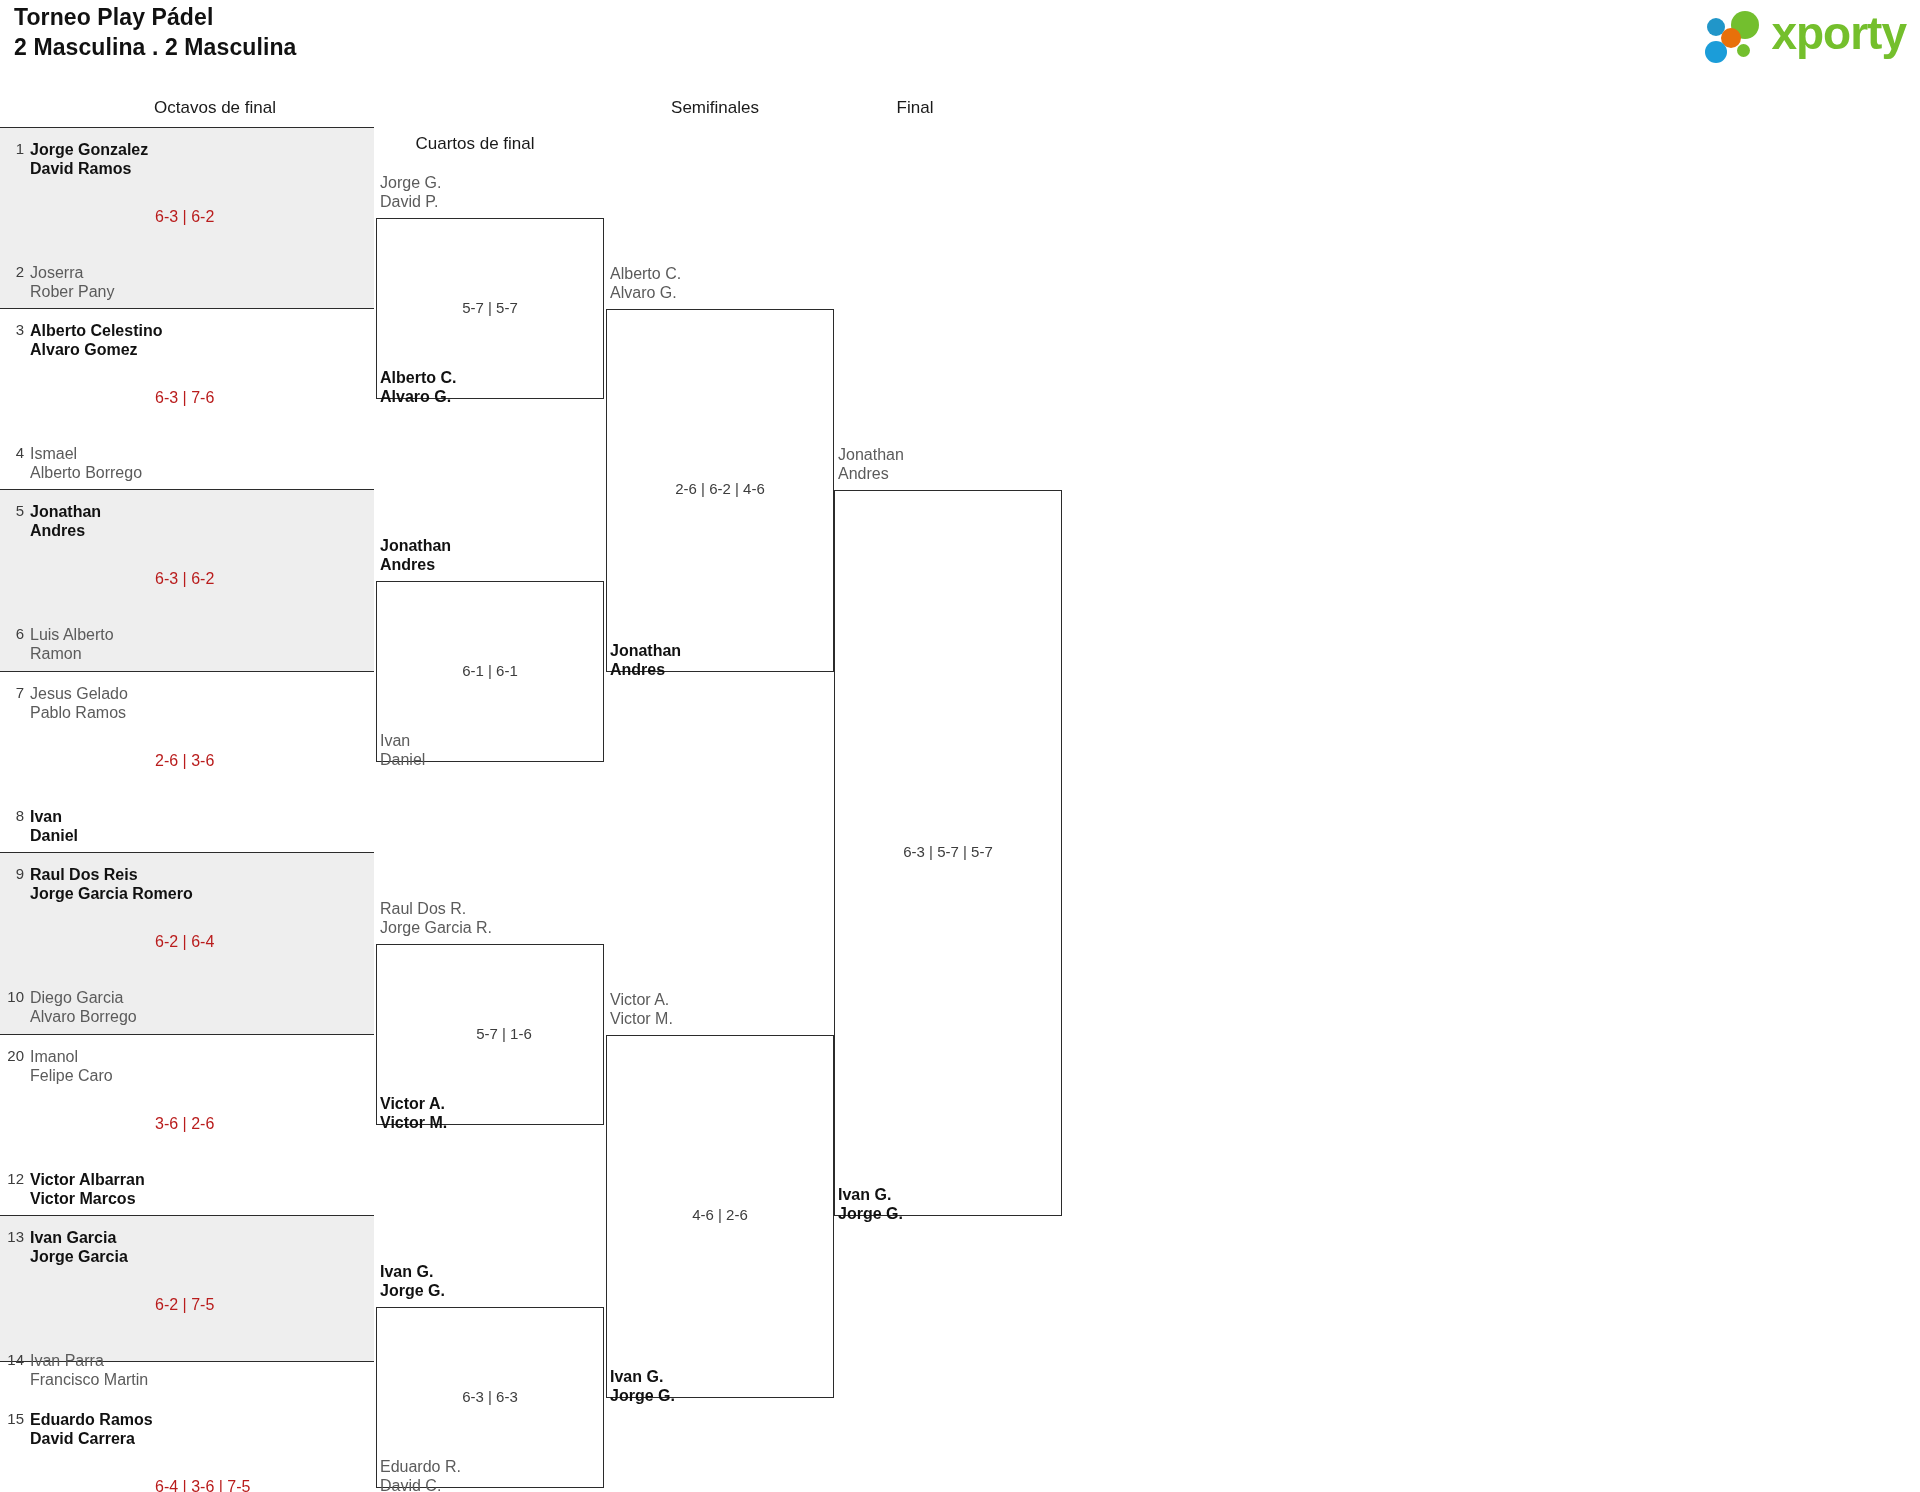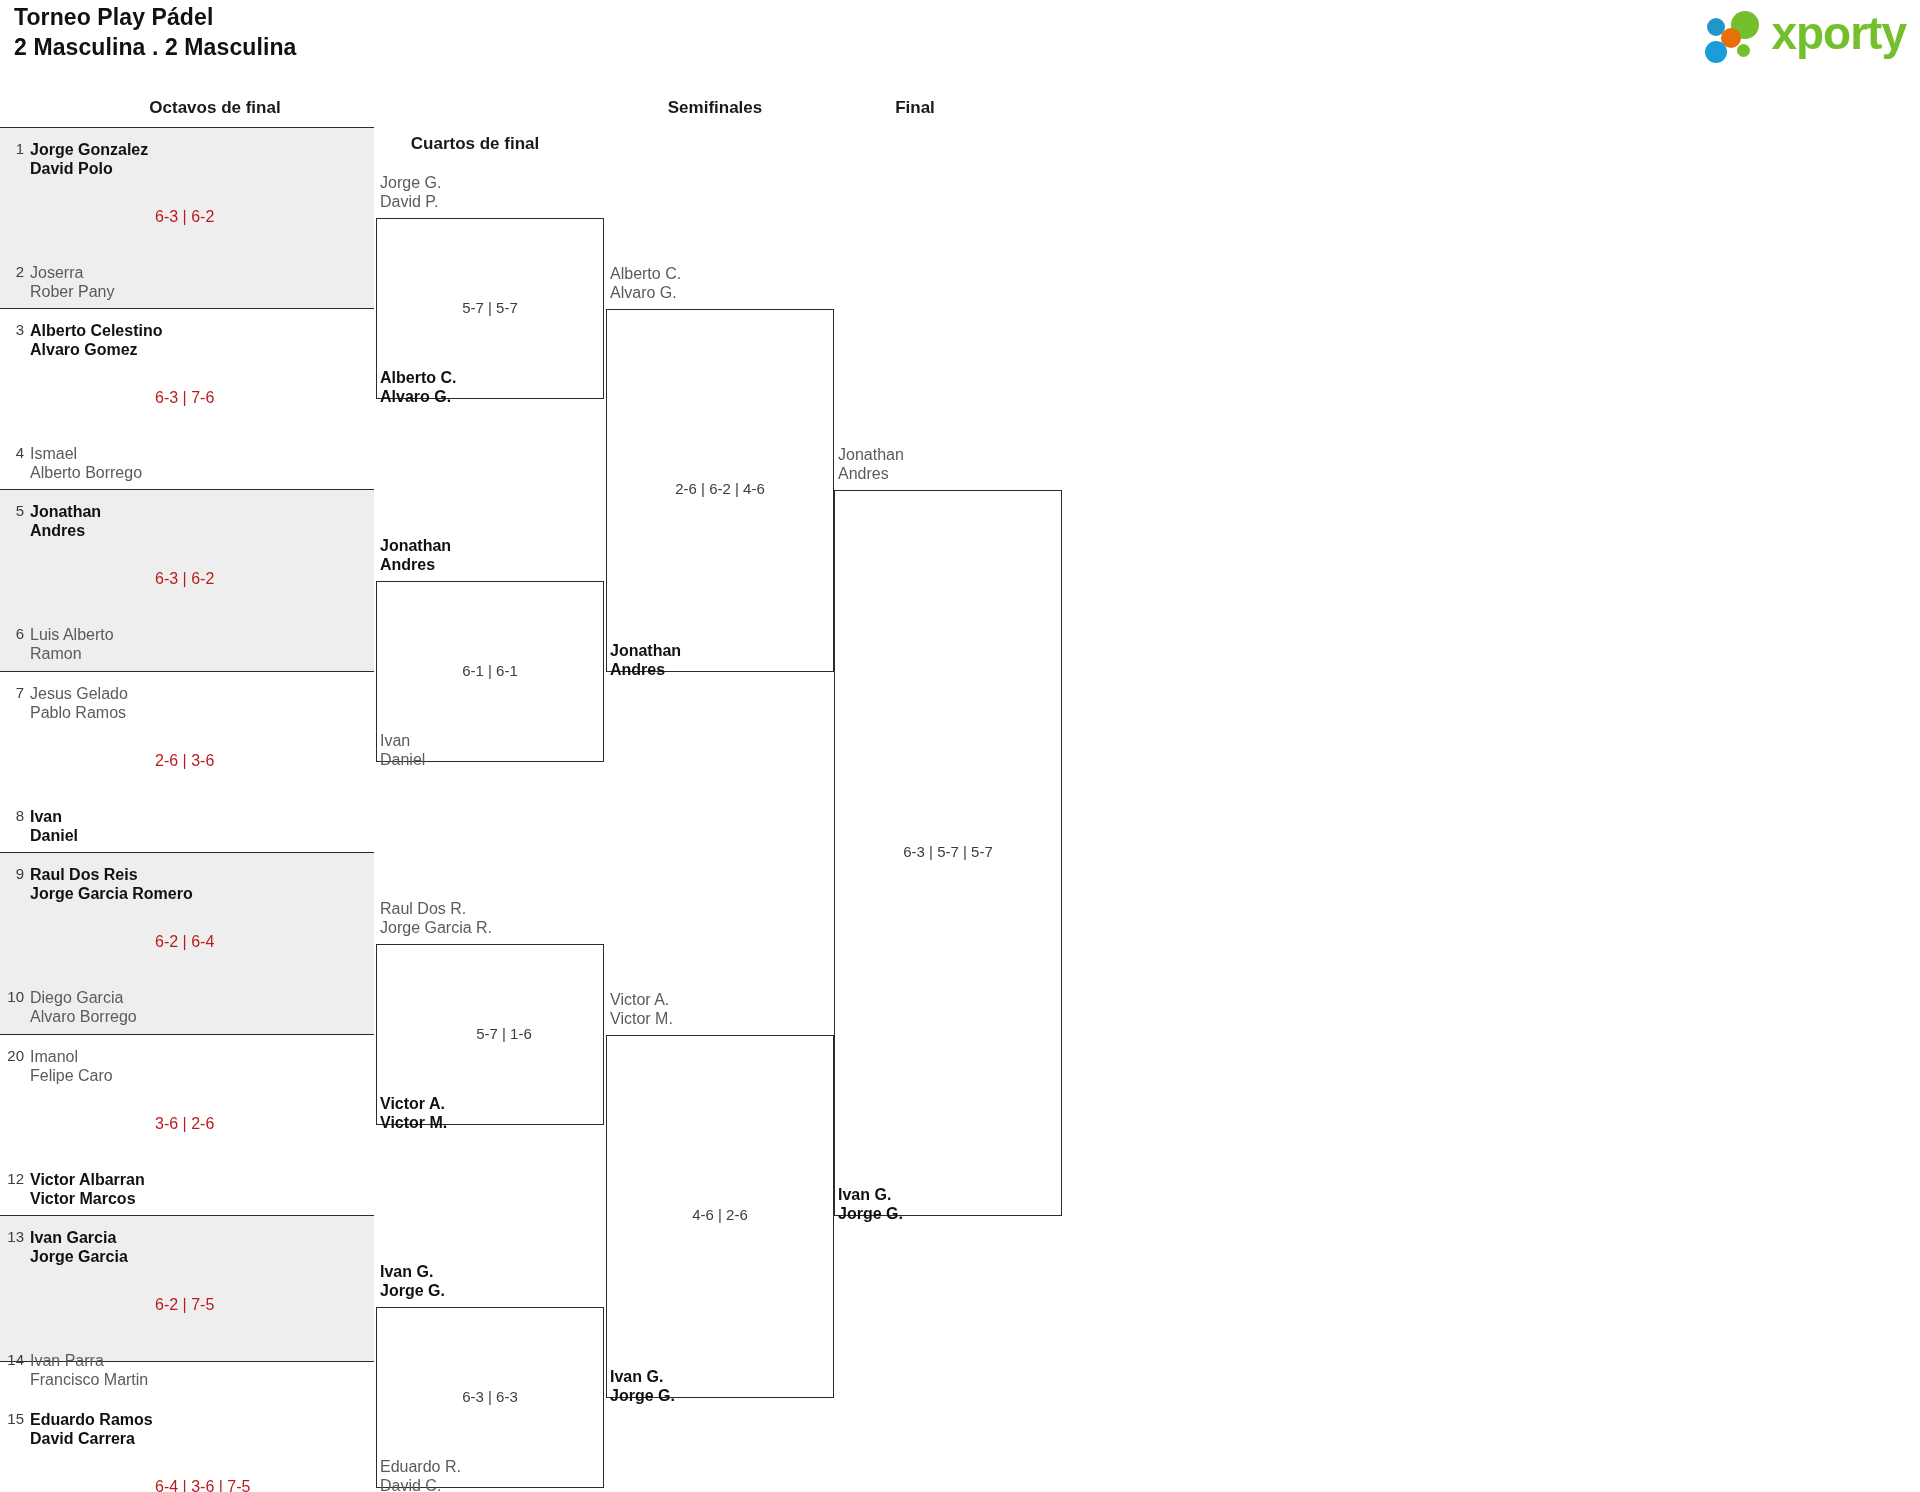--- a/index.html
+++ b/index.html
@@ -20,21 +20,21 @@
   .logo-dots i { position: absolute; border-radius: 50%; display: block; }
   .d1 { width: 18px; height: 18px; left: 0px;  top: 9px;  background: #2196c9; }
   .d2 { width: 28px; height: 28px; left: 24px; top: 2px;  background: #73bf2e; }
   .d3 { width: 20px; height: 20px; left: 14px; top: 19px; background: #e8700a; }
   .d4 { width: 22px; height: 22px; left: -2px; top: 32px; background: #1b9dd9; }
   .d5 { width: 13px; height: 13px; left: 30px; top: 35px; background: #73bf2e; }
   .logo-text { font-size: 46px; font-weight: 700; color: #74bf2c; letter-spacing: -1px; line-height: 46px; }
 
   
   .round-head {
-    position: absolute; font-size: 17px; color: #1a1a1a; font-weight: 700;
+    position: absolute; font-size: 17px; color: #1a1a1a; font-weight: 400;
     text-align: center; white-space: nowrap;
   }
 
   
   .r1-match { position: absolute; left: 0; width: 374px; border-bottom: 1.5px solid #2b2b2b; }
   .r1-match.shaded { background: #eeeeee; }
   .r1-match.first  { border-top: 1.5px solid #2b2b2b; }
   .r1-match .side   { position: absolute; left: 0; width: 100%; display: flex; }
   .seed { width: 30px; flex: 0 0 30px; text-align: right; padding-right: 6px; font-size: 15px; color: #3d3d3d; }
   .names { font-size: 16px; line-height: 19px; }
@@ -76,21 +76,21 @@
   <div class="round-head" style="left:320px; top:98px; width:310px;margin-top:36px;">Cuartos de final</div>
   <div class="round-head" style="left:560px; top:98px; width:310px;">Semifinales</div>
   <div class="round-head" style="left:790px; top:98px; width:250px;">Final</div>
 
   <div id="r1">
       <div class="r1-match shaded first" style="top: 127px; height: 181.5px;">
         <div class="side" style="top:12px;">
           <span class="seed">1</span>
           <div class="names win">
             <div>Jorge Gonzalez</div>
-            <div>David Polo</div>
+            <div>David Ramos</div>
           </div>
         </div>
         <div class="r1-score" style="left:155px; top:80px;">6-3 | 6-2</div>
         <div class="side" style="top:135px;">
           <span class="seed">2</span>
           <div class="names lose">
             <div>Joserra</div>
             <div>Rober Pany</div>
           </div>
         </div>

